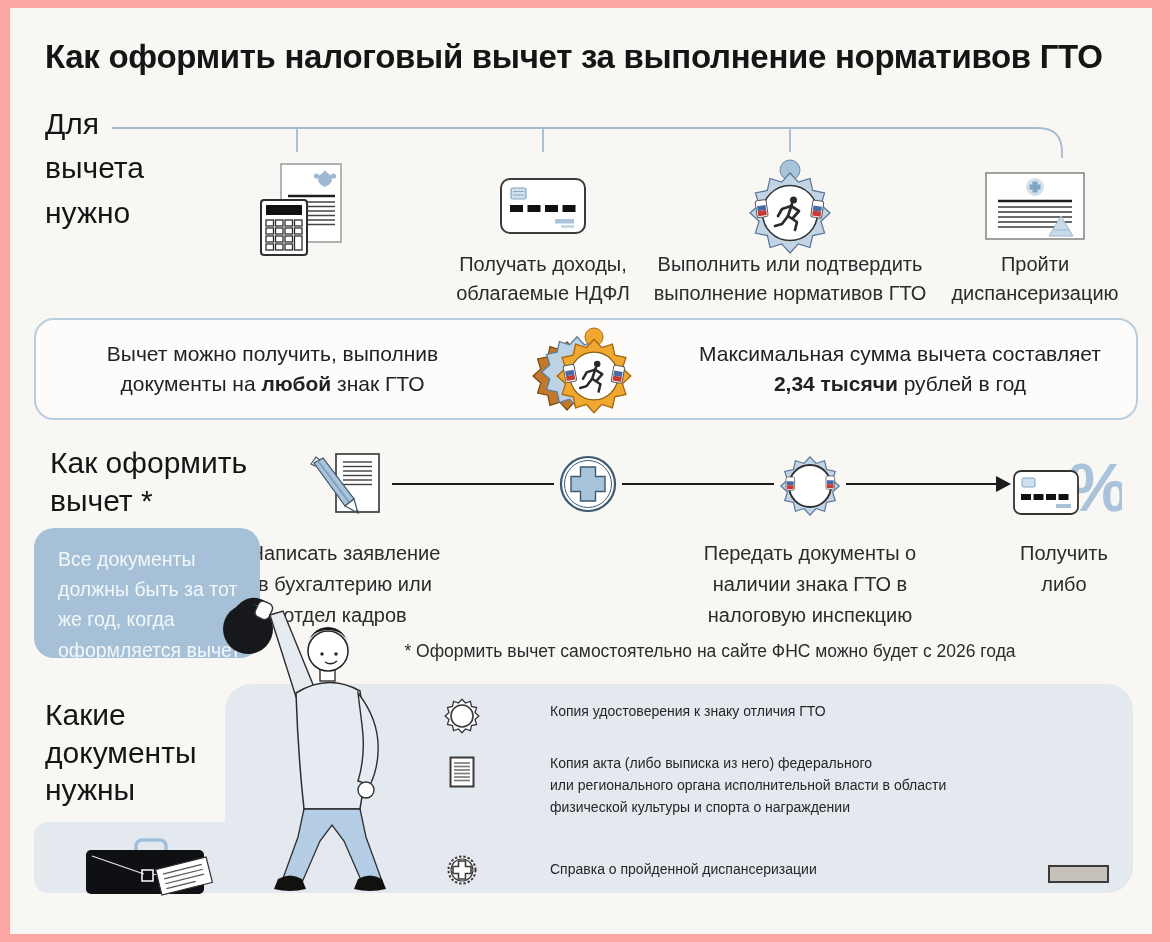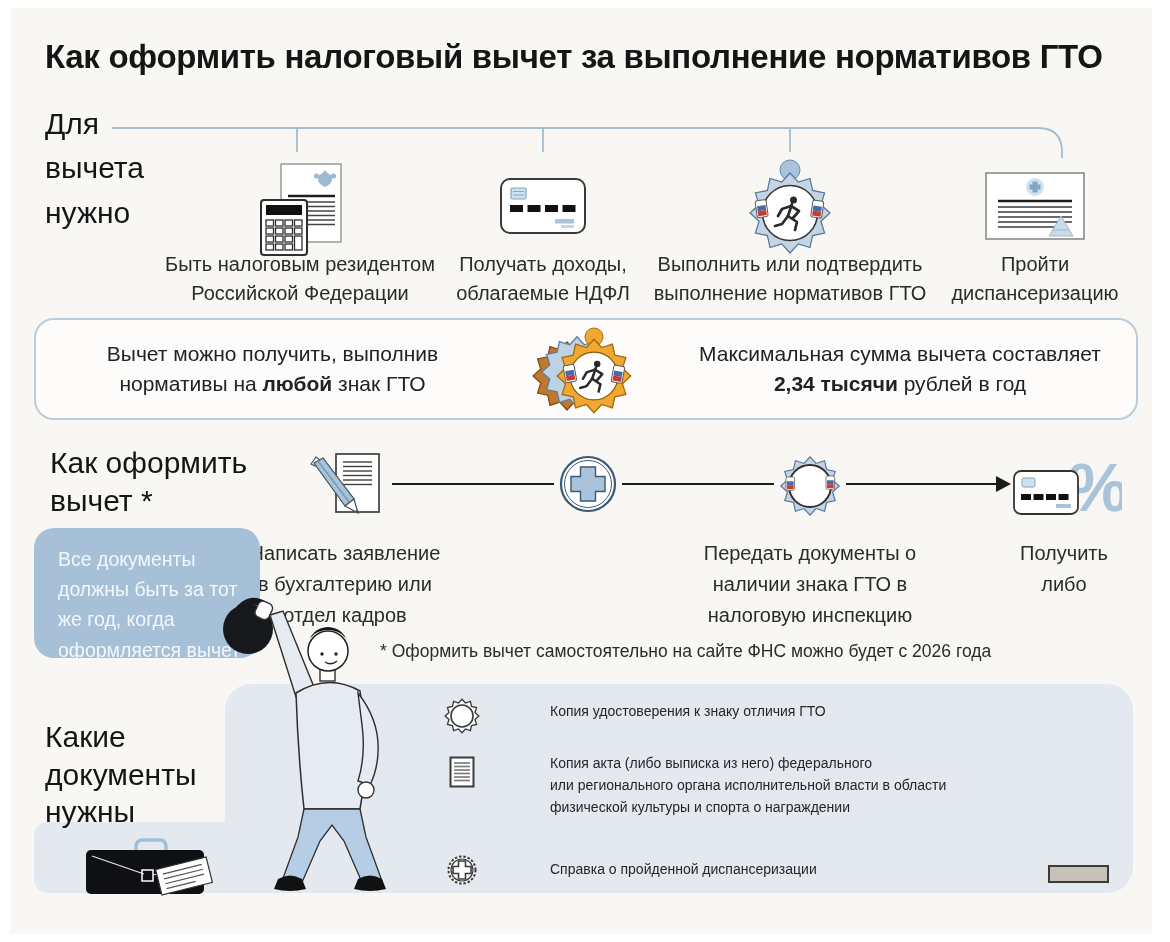--- a/index.html
+++ b/index.html
@@ -1,31 +1,31 @@
 <!DOCTYPE html>
 <html><head>
 <meta charset="utf-8">
 <style>
   html,body{margin:0;padding:0;background:#9aa7b4;}
-  #canvas{position:relative;width:1170px;height:942px;background:#ffffff;
+  #canvas{position:relative;width:1170px;height:942px;background:#fca5a5;
           font-family:"Liberation Sans",sans-serif;overflow:hidden;margin:0 auto;}
   .bg{position:absolute;left:10px;top:8px;right:18px;bottom:8px;background:#f8f7f4;}
   .abs{position:absolute;}
   .h1{font-size:33px;font-weight:bold;color:#151515;white-space:nowrap;letter-spacing:-0.3px;}
   .h2{font-size:30px;font-weight:normal;color:#151515;line-height:1.42;}
   .cap{font-size:20px;color:#2b2b2b;text-align:center;line-height:1.45;}
   .hl-box{background:#fdfcfa;border:2px solid #b9cddd;border-radius:20px;}
   .hl-text{font-size:21px;color:#222;text-align:center;line-height:1.42;}
   .hl-text b{font-weight:bold;}
   .note-box{background:#a6c1d7;border-radius:20px;color:#f2f7fa;font-size:19.5px;line-height:1.55;padding:16px 12px 16px 24px;box-sizing:border-box;}
   .flow-line{border-top:2.5px solid #1c1c1c;height:0;}
   .arrow-head{width:0;height:0;border-left:15px solid #1c1c1c;border-top:8px solid transparent;border-bottom:8px solid transparent;}
   .panel{background:#e4e9f0;}
   .doc-text{font-size:14px;color:#262626;line-height:1.58;}
-  .footnote{font-size:17.5px;color:#2b2b2b;}
+  .footnote{font-size:17.5px;color:#2b2b2b;text-align:center;}
   .gray-bar{background:#c6c2b9;border:2px solid #3b3b3b;}
 </style>
 </head>
 <body>
 
 <div id="canvas">
   <div class="bg"></div>
 
   <svg width="0" height="0" style="position:absolute" aria-hidden="true">
     <defs>
@@ -127,28 +127,27 @@
       <line x1="13" y1="35" x2="87" y2="35"></line>
         <line x1="13" y1="40" x2="87" y2="40"></line>
       <line x1="13" y1="45" x2="87" y2="45"></line>
         <line x1="13" y1="50" x2="87" y2="50"></line>
       <line x1="13" y1="55" x2="75" y2="55"></line>
     </g>
     <path d="M76,44 L88,64 L64,64 Z" fill="#c9dae8" stroke="#9db8cd" stroke-width="1"></path>
     <line x1="68" y1="58" x2="84" y2="58" stroke="#9db8cd"></line>
   </svg>
 
-  <div class="abs cap" style="left:155px;top:250px;width:290px;">Быть налоговым резидентом Российской Федерации</div>
   <div class="abs cap" style="left:443px;top:250px;width:200px;">Получать доходы, облагаемые НДФЛ</div>
   <div class="abs cap" style="left:650px;top:250px;width:280px;">Выполнить или подтвердить выполнение нормативов ГТО</div>
   <div class="abs cap" style="left:950px;top:250px;width:170px;">Пройти диспансеризацию</div>
 
   <div class="abs hl-box" style="left:34px;top:318px;width:1100px;height:98px;"></div>
   <div class="abs hl-text" style="left:75px;top:339px;width:395px;">
-    <span>Вычет можно получить, выполнив нормативы на </span><b>любой</b><span> знак ГТО</span>
+    <span>Вычет можно получить, выполнив документы на </span><b>любой</b><span> знак ГТО</span>
   </div>
   <svg class="abs" style="left:531px;top:324px;" width="110" height="96" viewBox="0 0 110 96">
     <g transform="translate(36,52) scale(0.85)">
         <use href="#star12" fill="#c1782a" stroke="#7d4a10" stroke-width="1.5"></use>
       </g>
     <g transform="translate(46,48) scale(0.88)">
         <use href="#star12" fill="#bdd2e2" stroke="#5e7ea0" stroke-width="1.5"></use>
       </g>
     <circle cx="63" cy="13" r="9" fill="#f0a830" stroke="#a96a10"></circle>
     <g transform="translate(63,52) scale(0.92)">
@@ -225,21 +224,21 @@
 
   <div class="abs cap" style="left:245px;top:538px;width:200px;line-height:1.55;">Написать заявление в бухгалтерию или отдел кадров</div>
   <div class="abs cap" style="left:692px;top:538px;width:236px;line-height:1.55;">Передать документы о наличии знака ГТО в налоговую инспекцию</div>
   <div class="abs cap" style="left:1008px;top:538px;width:112px;line-height:1.55;">Получить либо</div>
 
   <div class="abs footnote" style="left:380px;top:641px;width:660px;">* Оформить вычет самостоятельно на сайте ФНС можно будет с 2026 года</div>
 
   <div class="abs panel" style="left:225px;top:684px;width:908px;height:209px;border-radius:26px;z-index:1;"></div>
   <div class="abs panel" style="left:34px;top:822px;width:240px;height:71px;border-radius:14px 0 0 14px;z-index:1;"></div>
 
-  <div class="abs h2" style="left:45px;top:718px;width:215px;line-height:1.25;z-index:3;">Какие документы нужны</div>
+  <div class="abs h2" style="left:45px;top:696px;width:215px;line-height:1.25;z-index:3;">Какие документы нужны</div>
 
   <svg class="abs" style="left:220px;top:585px;z-index:5;" width="170" height="312" viewBox="0 0 170 312">
     <path d="M16,28 Q30,8 48,22" fill="none" stroke="#16181c" stroke-width="7" stroke-linecap="round"></path>
     <circle cx="28" cy="44" r="25" fill="#16181c"></circle>
     <g transform="translate(44,26) rotate(25)">
       <rect x="-8" y="-9" width="15" height="17" rx="5" fill="#fff" stroke="#333" stroke-width="1.4"></rect>
     </g>
     <polygon points="50,30 63,26 94,102 76,112" fill="#e5ebf0" stroke="#2d2d2d" stroke-width="1.4"></polygon>
     <path d="M76,108 Q108,88 140,106 L146,150 Q146,190 140,224 L84,224 Q78,170 76,108 Z" fill="#e5ebf0" stroke="#2d2d2d" stroke-width="1.5"></path>
     <path d="M138,108 Q160,136 158,168 Q157,186 150,200 L138,196 Q146,170 142,140 Z" fill="#e5ebf0" stroke="#2d2d2d" stroke-width="1.4"></path>

